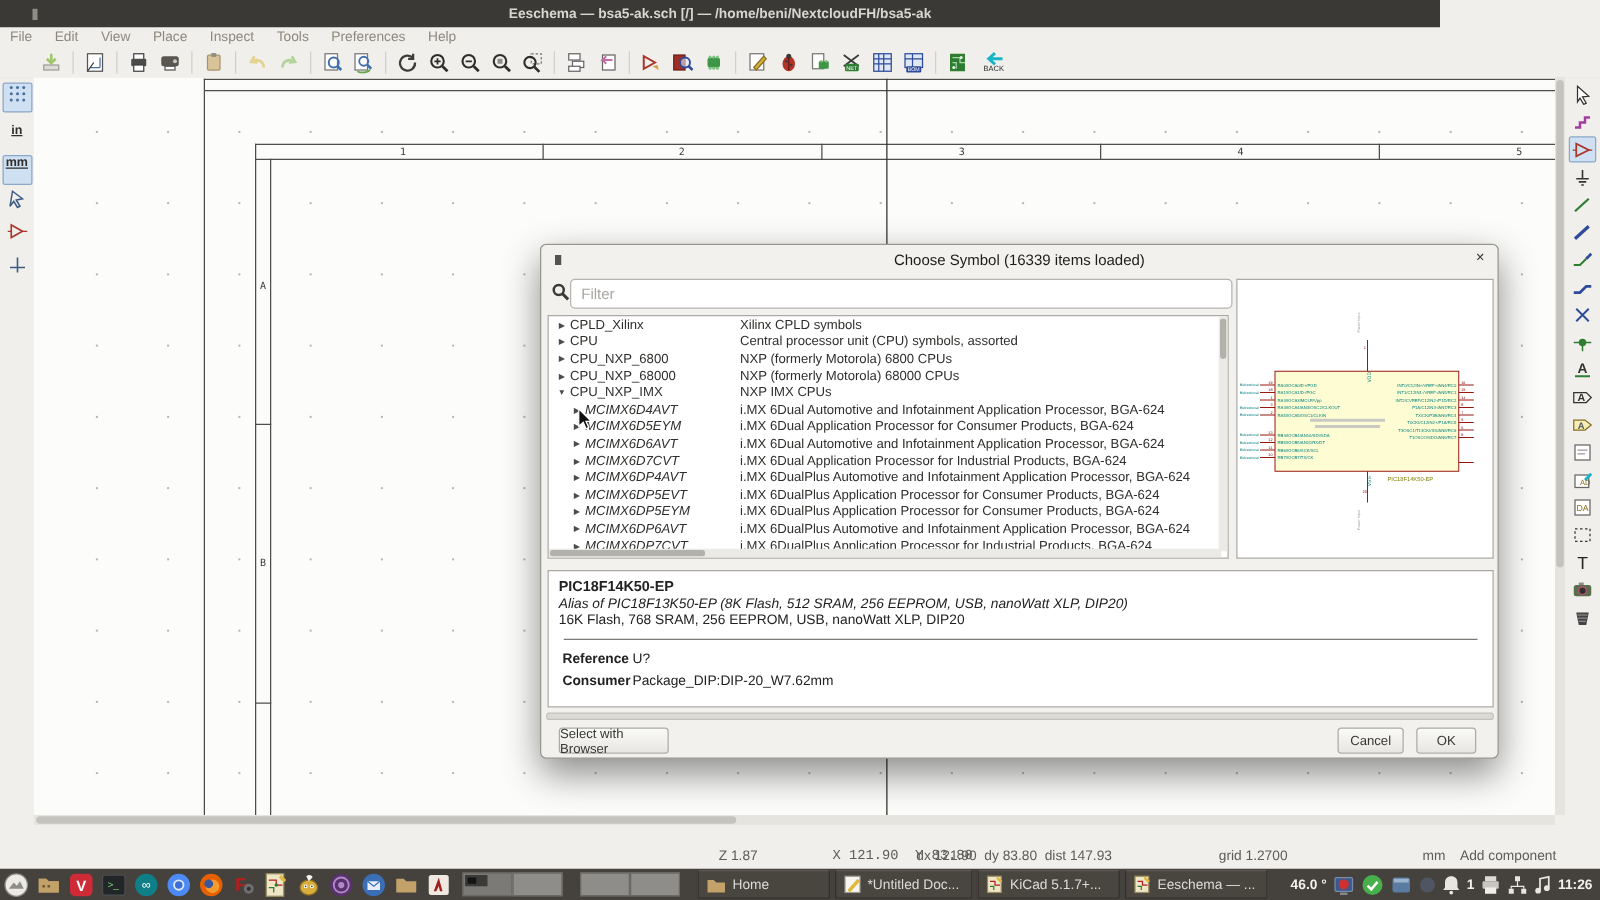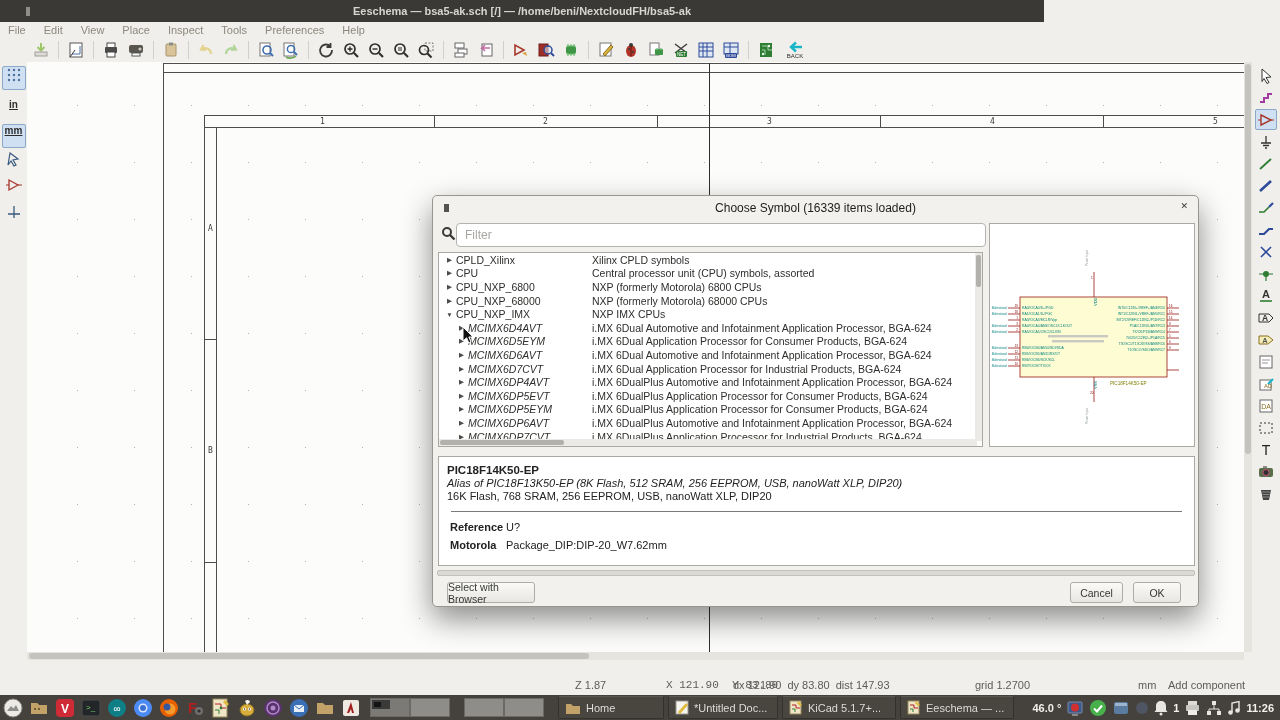--- a/index.html
+++ b/index.html
@@ -1,21 +1,21 @@
 <!DOCTYPE html>
 <html><head>
 <meta charset="utf-8">
 <style>
   html,body{margin:0;padding:0;}
   body{width:1280px;height:720px;overflow:hidden;font-family:"Liberation Sans",sans-serif;background:#f0efeb;}
   .abs{position:absolute;}
   #screen{position:relative;width:1280px;height:720px;background:#f0efeb;}
 
   
-  #titlebar{left:0;top:0;width:1044px;height:22px;background:#3a3935;color:#d8d6d1;
+  #titlebar{left:0;top:0;width:1152px;height:22px;background:#3a3935;color:#d8d6d1;
     font-size:11px;font-weight:bold;display:flex;align-items:center;justify-content:center;}
   #win-icon{left:26px;top:7px;width:4px;height:9px;background:#8f8d88;}
   #menubar{left:0;top:22px;width:1280px;height:16px;background:#f0efeb;display:flex;align-items:center;
     font-size:11px;color:#8d887f;gap:18px;padding-left:8px;box-sizing:border-box;}
   .menu-item{cursor:default;}
   #toolbar{left:0;top:38px;width:1280px;height:25px;background:#f0efeb;display:flex;align-items:center;
     padding-left:30px;box-sizing:border-box;gap:3px;border-bottom:1px solid #e2e0db;}
   .tb{width:22px;height:22px;display:flex;align-items:center;justify-content:center;flex:0 0 auto;}
   .tb svg{display:block;}
   .tsep{width:1px;height:18px;background:#d2d0ca;margin:0 3px;flex:0 0 auto;}
@@ -721,21 +721,21 @@
     <div id="details">
       <div class="dname">PIC18F14K50-EP</div>
       <div class="dalias">Alias of PIC18F13K50-EP (8K Flash, 512 SRAM, 256 EEPROM, USB, nanoWatt XLP, DIP20)</div>
       <div class="dline">16K Flash, 768 SRAM, 256 EEPROM, USB, nanoWatt XLP, DIP20</div>
       <hr>
       <div class="kv">
           <span class="k">Reference</span>
           <span>U?</span>
         </div>
       <div class="kv">
-          <span class="k">Motorola</span>
+          <span class="k">Consumer</span>
           <span>Package_DIP:DIP-20_W7.62mm</span>
         </div>
     </div>
 
     <div id="dlg-splitter"></div>
 
     <div class="gbtn" style="left:14px;top:386px;width:88px;">Select with Browser</div>
     <div class="gbtn" style="left:637px;top:386px;width:53px;">Cancel</div>
     <div class="gbtn" style="left:700px;top:386px;width:48px;">OK</div>
   </div>

